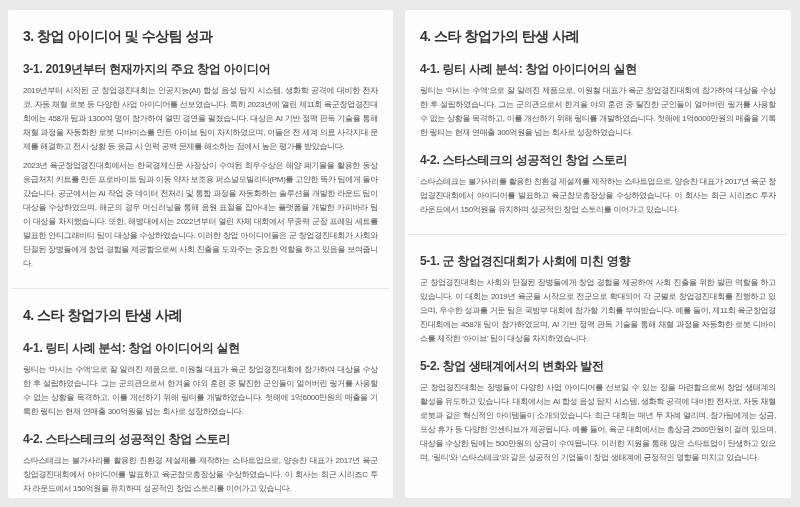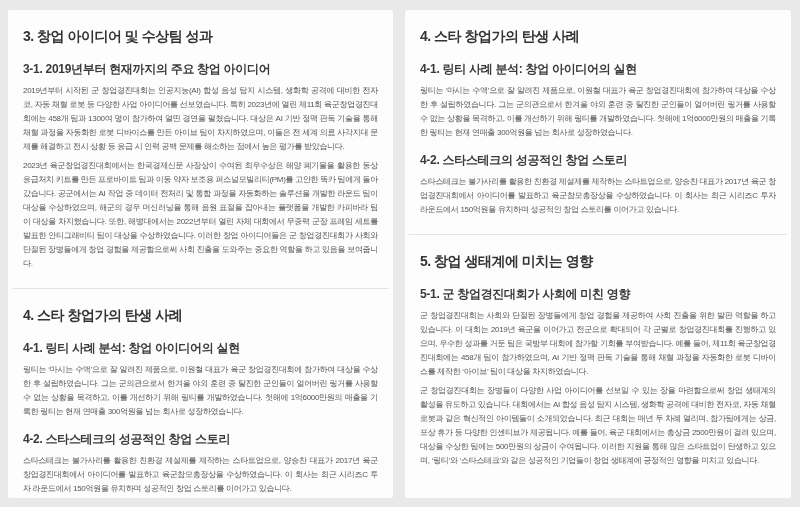--- a/index.html
+++ b/index.html
@@ -90,22 +90,22 @@
       <h3 class="sub-heading">4-1. 링티 사례 분석: 창업 아이디어의 실현</h3>
       <p class="body-text">링티는 ‘마시는 수액’으로 잘 알려진 제품으로, 이원철 대표가 육군 창업경진대회에 참가하여 대상을 수상한 후 설립하였습니다. 그는 군의관으로서 한겨울 야외 훈련 중 탈진한 군인들이 얼어버린 링거를 사용할 수 없는 상황을 목격하고, 이를 개선하기 위해 링티를 개발하였습니다. 첫해에 1억6000만원의 매출을 기록한 링티는 현재 연매출 300억원을 넘는 회사로 성장하였습니다.</p>
 
       <h3 class="sub-heading">4-2. 스타스테크의 성공적인 창업 스토리</h3>
       <p class="body-text">스타스테크는 불가사리를 활용한 친환경 제설제를 제작하는 스타트업으로, 양승찬 대표가 2017년 육군 창업경진대회에서 아이디어를 발표하고 육군참모총장상을 수상하였습니다. 이 회사는 최근 시리즈C 투자 라운드에서 150억원을 유치하며 성공적인 창업 스토리를 이어가고 있습니다.</p>
     </section>
 
     <hr class="divider">
 
     <section>
-      <h2 class="sec-title">5. 창업 생태계에 미치는 영향</h2>
 
       <h3 class="sub-heading">5-1. 군 창업경진대회가 사회에 미친 영향</h3>
-      <p class="body-text">군 창업경진대회는 사회와 단절된 장병들에게 창업 경험을 제공하여 사회 진출을 위한 발판 역할을 하고 있습니다. 이 대회는 2019년 육군을 이어가고 전군으로 확대되어 각 군별로 창업경진대회를 진행하고 있으며, 우수한 성과를 거둔 팀은 국방부 대회에 참가할 기회를 부여받습니다. 예를 들어, 제11회 육군창업경진대회에는 458개 팀이 참가하였으며, AI 기반 정맥 판독 기술을 통해 채혈 과정을 자동화한 로봇 디바이스를 제작한 ‘아이브’ 팀이 대상을 차지하였습니다.</p>
+      <p class="body-text">군 창업경진대회는 사회와 단절된 장병들에게 창업 경험을 제공하여 사회 진출을 위한 발판 역할을 하고 있습니다. 이 대회는 2019년 육군을 시작으로 전군으로 확대되어 각 군별로 창업경진대회를 진행하고 있으며, 우수한 성과를 거둔 팀은 국방부 대회에 참가할 기회를 부여받습니다. 예를 들어, 제11회 육군창업경진대회에는 458개 팀이 참가하였으며, AI 기반 정맥 판독 기술을 통해 채혈 과정을 자동화한 로봇 디바이스를 제작한 ‘아이브’ 팀이 대상을 차지하였습니다.</p>
 
+      <h3 class="sub-heading">5-2. 창업 생태계에서의 변화와 발전</h3>
       <p class="body-text">군 창업경진대회는 장병들이 다양한 사업 아이디어를 선보일 수 있는 장을 마련함으로써 창업 생태계의 활성을 유도하고 있습니다. 대회에서는 AI 합성 음성 탐지 시스템, 생화학 공격에 대비한 전자코, 자동 채혈 로봇과 같은 혁신적인 아이템들이 소개되었습니다. 최근 대회는 매년 두 차례 열리며, 참가팀에게는 상금, 포상 휴가 등 다양한 인센티브가 제공됩니다. 예를 들어, 육군 대회에서는 총상금 2500만원이 걸려 있으며, 대상을 수상한 팀에는 500만원의 상금이 수여됩니다. 이러한 지원을 통해 많은 스타트업이 탄생하고 있으며, ‘링티’와 ‘스타스테크’와 같은 성공적인 기업들이 창업 생태계에 긍정적인 영향을 미치고 있습니다.</p>
     </section>
   </div>
 
 </div>
 
 </body></html>

